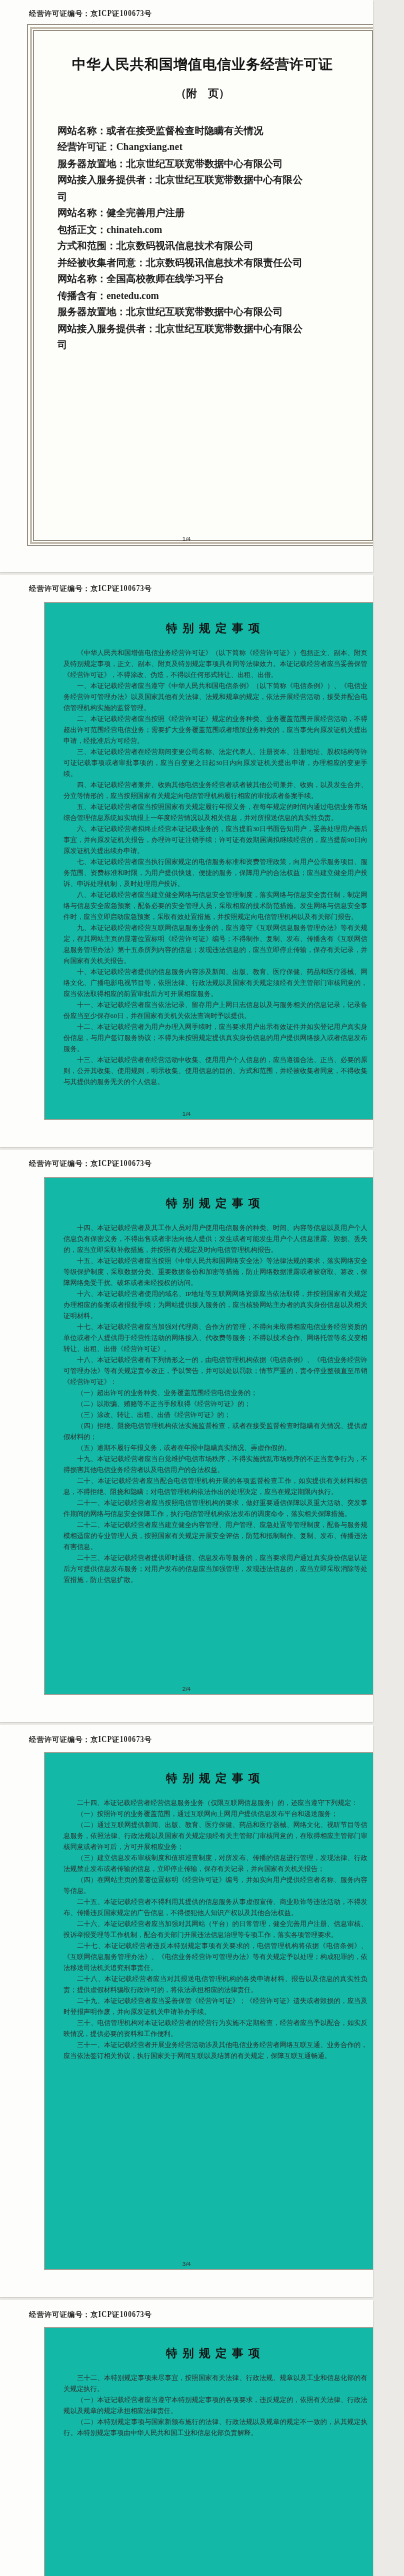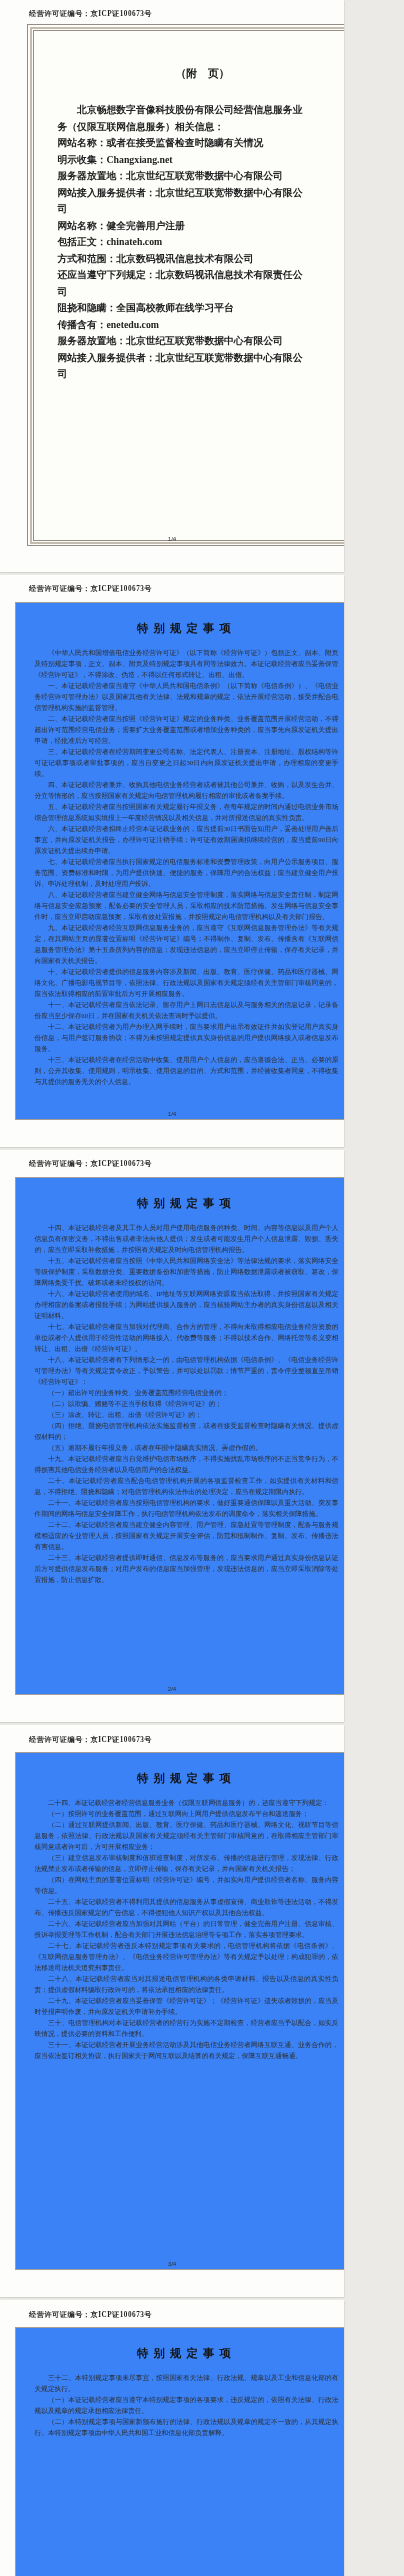--- a/index.html
+++ b/index.html
@@ -4,21 +4,21 @@
 <style>
   * { margin: 0; padding: 0; box-sizing: border-box; }
   html, body { width: 405px; }
   body {
     background: #eceae6;
     font-family: "Liberation Serif", "DejaVu Serif", serif;
     color: #262626;
   }
   .sheet {
     position: relative;
-    width: 344px;
+    width: 373px;
     height: 572px;
     background: #fdfdfb;
     margin-bottom: 3.1px;
     box-shadow: 0 0.5px 1.5px rgba(0,0,0,.28);
     overflow: hidden;
   }
   .sheet:last-child { margin-bottom: 0; }
   .sheet-header {
     position: absolute;
     top: 9.3px;
@@ -48,43 +48,43 @@
   }
   .cert-title {
     margin-top: 11.3px;
     text-align: center;
     font-size: 14px;
     font-weight: bold;
     letter-spacing: 0.5px;
     color: #141414;
   }
   .cert-subtitle {
-    margin-top: 22px;
+    margin-top: 13px;
     text-align: center;
     font-size: 10.8px;
     font-weight: bold;
     color: #141414;
   }
   .cert-body {
     width: 252px;
     margin-top: 21.6px;
     font-size: 9.8px;
     font-weight: bold;
     line-height: 16.5px;
     color: #222;
   }
   .cert-intro { text-indent: 2em; }
   .cert-entry { text-indent: 0; }
   
   .frame-sp {
     position: absolute;
-    left: 15px; top: 27px;
+    left: 44px; top: 27px;
     width: 343px; height: 518px;
     border: 0.5px solid #a59e94;
-    background: #3b82f6;
+    background: #14b8a6;
   }
   .sp-content { padding: 11.3px 18.5px 0 18.5px; }
   .sp-title {
     text-align: center;
     font-size: 11.3px;
     font-weight: bold;
     letter-spacing: 5.2px;
     color: #141414;
     margin-top: 6.2px;
   }
@@ -109,42 +109,42 @@
 </head>
 <body>
 
 <section class="sheet">
   <div class="sheet-header">
     <span>经营许可证编号：</span><span>京ICP证100673号</span>
   </div>
   <div class="frame-cert">
     <div class="frame-cert-mid">
       <div class="frame-cert-inner">
+        <h1 class="cert-title">中华人民共和国增值电信业务经营许可证</h1>
         <div class="cert-subtitle">（附　页）</div>
         <div class="cert-body">
-          <p class="cert-intro">北京畅想数字音像科技股份有限公司经营信息服务业务（仅限互联网信息服务）相关信息：</p>
           <div>
 
               <div class="cert-entry">网站名称：或者在接受监督检查时隐瞒有关情况</div>
 
-              <div class="cert-entry">明示收集：Changxiang.net</div>
+              <div class="cert-entry">经营许可证：Changxiang.net</div>
 
               <div class="cert-entry">服务器放置地：北京世纪互联宽带数据中心有限公司</div>
 
               <div class="cert-entry">网站接入服务提供者：北京世纪互联宽带数据中心有限公司</div>
 
               <div class="cert-entry">网站名称：健全完善用户注册</div>
 
               <div class="cert-entry">包括正文：chinateh.com</div>
 
               <div class="cert-entry">方式和范围：北京数码视讯信息技术有限公司</div>
 
-              <div class="cert-entry">还应当遵守下列规定：北京数码视讯信息技术有限责任公司</div>
-
-              <div class="cert-entry">阻挠和隐瞒：全国高校教师在线学习平台</div>
+              <div class="cert-entry">并经被收集者同意：北京数码视讯信息技术有限责任公司</div>
+
+              <div class="cert-entry">网站名称：全国高校教师在线学习平台</div>
 
               <div class="cert-entry">传播含有：enetedu.com</div>
 
               <div class="cert-entry">服务器放置地：北京世纪互联宽带数据中心有限公司</div>
 
               <div class="cert-entry">网站接入服务提供者：北京世纪互联宽带数据中心有限公司</div>
             </div>
         </div>
       </div>
     </div>

